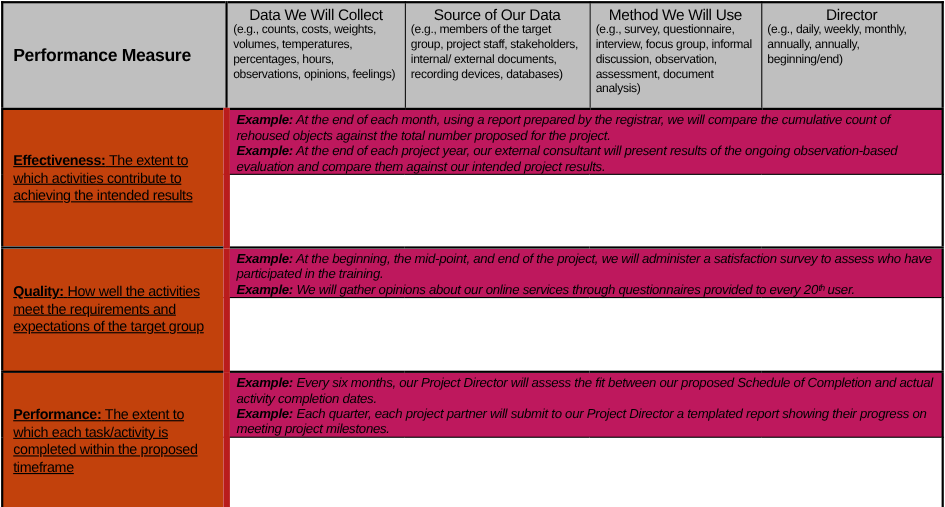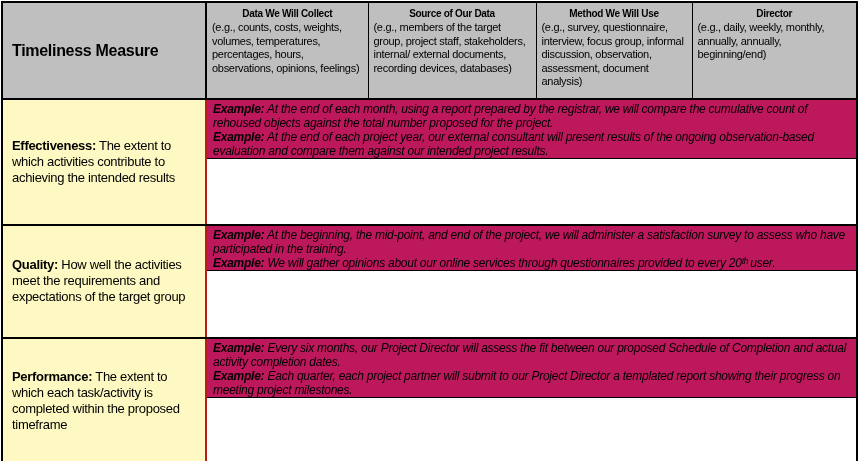--- a/index.html
+++ b/index.html
@@ -39,41 +39,42 @@
     vertical-align: middle;
     border-right: 2px solid #000000;
     padding: 0 8px 0 9px;
   }
   .pm-title {
     font-size: 16px;
     font-weight: bold;
     letter-spacing: -0.3px;
   }
   .col-title {
-    font-size: 10px;
+    font-size: 14px;
     line-height: 15px;
-    font-weight: bold;
+    font-weight: normal;
     text-align: center;
     letter-spacing: -0.3px;
     padding: 3px 3px 0 3px;
   }
   .col-hint {
     font-size: 11px;
     line-height: 13.5px;
     letter-spacing: -0.3px;
     padding: 0 4px 0 5px;
     text-align: left;
   }
   
   td.measure {
-    background: #fef9c3;
+    background: #c2410c;
     vertical-align: middle;
-    border-right: 2px solid #b91c1c;
+    border-right: 6px solid #b91c1c;
     border-bottom: 2px solid #000000;
     padding: 0 10px 0 9px;
+    text-decoration: underline;
   }
   .measure-text {
     margin: 0;
     font-size: 13px;
     line-height: 16px;
     letter-spacing: -0.3px;
   }
   .term { font-weight: bold; }
   td.examples {
     vertical-align: top;
@@ -106,21 +107,21 @@
   <colgroup>
     <col style="width:204px">
     <col style="width:162px">
     <col style="width:168px">
     <col style="width:156px">
     <col style="width:165px">
   </colgroup>
   <thead>
     <tr>
       <th class="pm-cell">
-        <span class="pm-title">Timeliness Measure</span>
+        <span class="pm-title">Performance Measure</span>
       </th>
       <th>
         <div class="col-title">Data We Will Collect</div>
         <div class="col-hint">(e.g., counts, costs, weights, volumes, temperatures, percentages, hours, observations, opinions, feelings)</div>
       </th>
       <th>
         <div class="col-title">Source of Our Data</div>
         <div class="col-hint">(e.g., members of the target group, project staff, stakeholders, internal/ external documents, recording devices, databases)</div>
       </th>
       <th>

